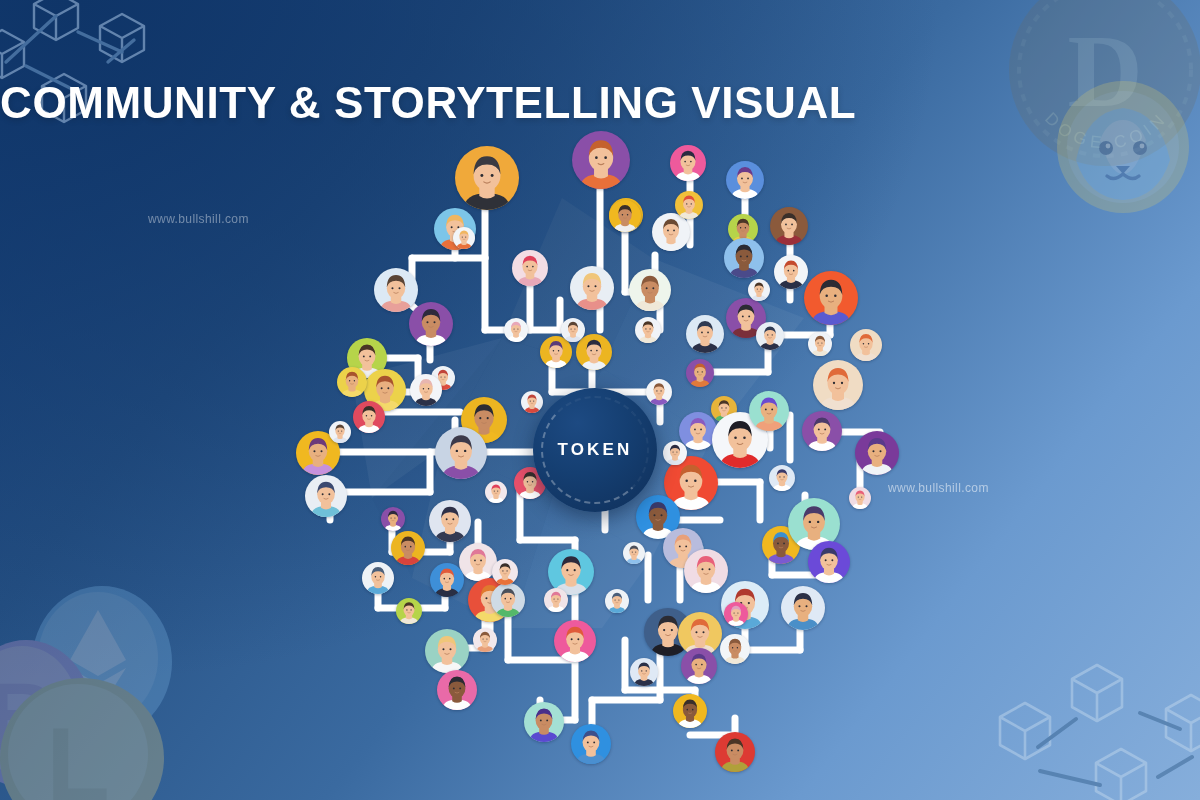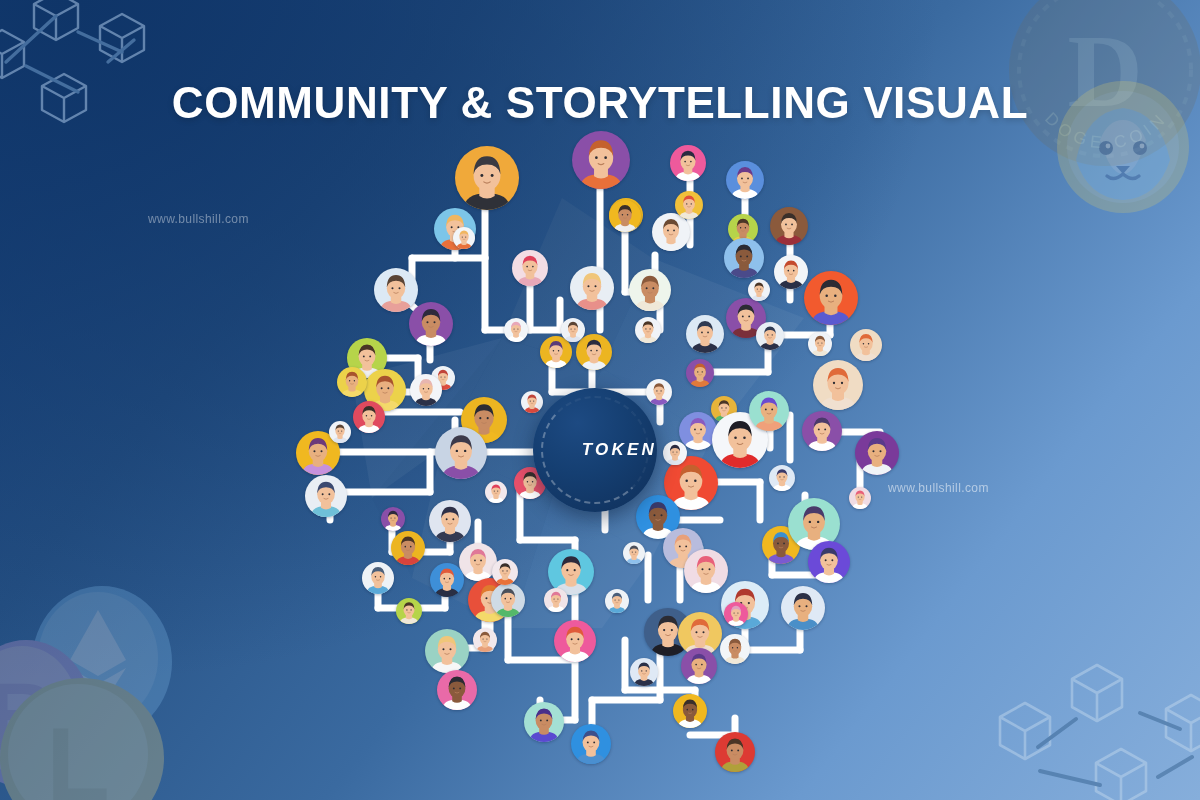--- a/index.html
+++ b/index.html
@@ -23,21 +23,20 @@
   #blockchain-tl { left:-18px; top:-14px; width:220px; height:150px; opacity:.55; }
   #blockchain-br { right:-10px; bottom:-18px; width:230px; height:165px; opacity:.45; }
   #doge-coin     { right:-6px;  top:-34px;  width:205px; height:215px; opacity:.22; }
   #shiba-coin    { right:8px;   top:78px;   width:138px; height:138px; opacity:.26; }
   #coins-bl      { left:-48px;  bottom:-36px; width:250px; height:260px; opacity:.30; }
   #poly-bg       { left:352px;  top:198px;  width:452px; height:430px; opacity:.30; }
 
   
   #page-title {
     position:absolute; left:0; right:0; top:78px;
-    text-align:center;
     color:#ffffff;
     font-size:44px;
     font-weight:bold;
     letter-spacing:.6px;
     font-family:"Liberation Sans", sans-serif;
     text-shadow:0 2px 6px rgba(0,0,0,.18);
     white-space:nowrap;
   }
 
   
@@ -67,21 +66,21 @@
 
   
   #token-hub {
     position:absolute;
     left:595px; top:450px;
     width:124px; height:124px;
     margin-left:-62px; margin-top:-62px;
     border-radius:50%;
     background:radial-gradient(circle at 36% 28%, #1d4a82 0%, #153f72 42%, #0f2f59 100%);
     box-shadow:0 6px 20px rgba(6,22,48,.45);
-    display:flex; align-items:center; justify-content:flex-end;font-style:italic;
+    display:flex; align-items:center; justify-content:center;
   }
   #token-ring {
     position:absolute; left:8px; top:8px; right:8px; bottom:8px;
     border-radius:50%;
     border:2px dashed rgba(255,255,255,.30);
     border-top-color:rgba(255,255,255,.06);
     border-right-color:rgba(255,255,255,.05);
   }
   #token-label {
     position:relative;

